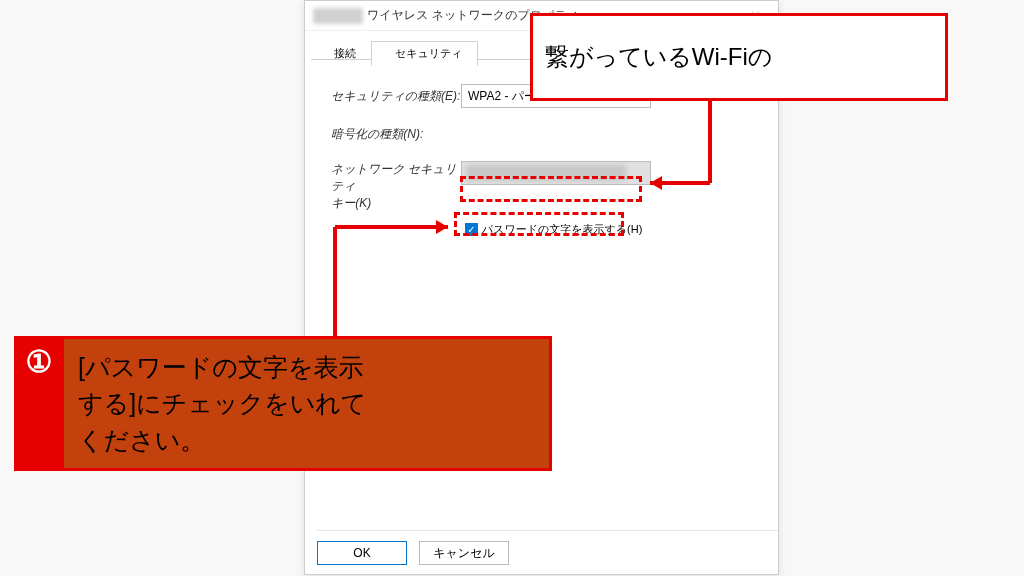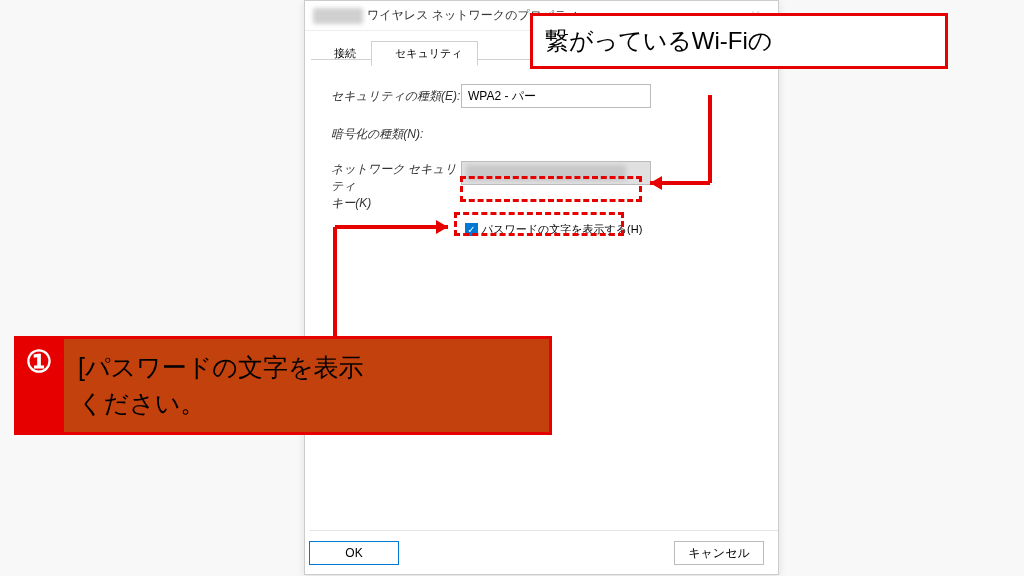--- a/index.html
+++ b/index.html
@@ -135,28 +135,28 @@
       height: 26px;
       border: 1px solid #eee;
       background: #fdfdfd;
       color: #ddd;
       font-size: 11px;
       text-align: center;
       line-height: 24px;
     }
     .button-bar {
       position: absolute;
-      bottom: 0; left: 4px; right: 0;
+      bottom: 0; left: 12px; right: 0;
       height: 44px;
       border-top: 1px solid #e5e5e5;
       display: flex;
-      justify-content: space-between;
+      justify-content: flex-start;
       align-items: center;
       padding-right: 14px;
-      gap: 5px;
+      gap: 12px;
     }
     .btn {
       width: 90px; height: 24px;
       border: 1px solid #0078d4;
       background: #fff;
       font-size: 12px;
       text-align: center;
       line-height: 22px;
       cursor: pointer;
     }
@@ -174,21 +174,21 @@
     .arrow-svg { position: absolute; overflow: visible; pointer-events: none; }
 
     
     .callout-top {
       position: absolute;
       left: 530px;
       top: 13px;
       width: 418px;
       border: 3px solid #e60000;
       background: #fff;
-      padding: 8px 12px;
+      padding: 24px 12px;
       font-size: 24px;
       line-height: 1.4;
     }
 
     
     .callout-bottom-wrap {
       position: absolute;
       left: 14px;
       top: 336px;
       display: flex;
@@ -286,15 +286,16 @@
 </svg>
 
 <div class="callout-top">
   <div>繋がっているWi-Fiの</div>
 </div>
 
 <div class="callout-bottom-wrap">
   <div class="badge">①</div>
   <div class="callout-bottom">
     <div>[パスワードの文字を表示</div>
+    <div>する]にチェックをいれて</div>
     <div>ください。</div>
   </div>
 </div>
 
 </body></html>

